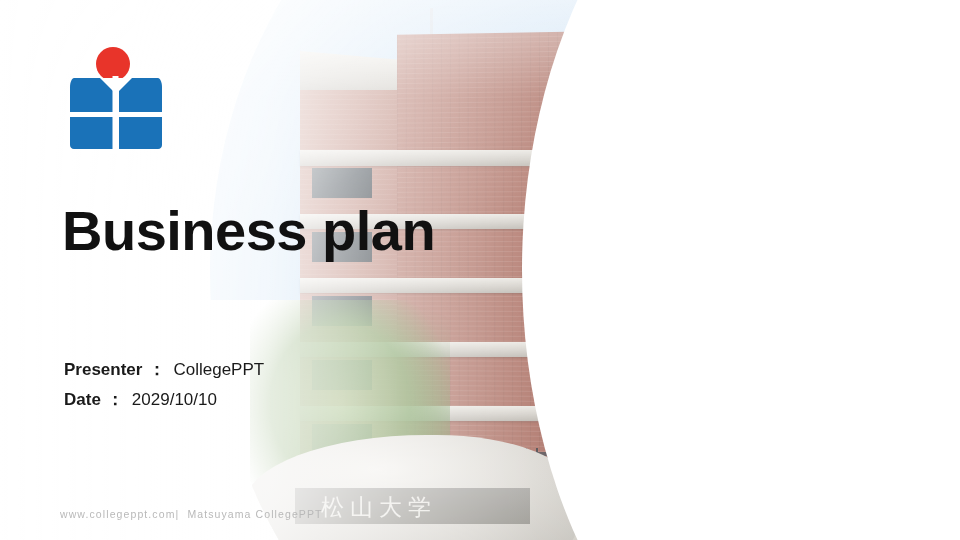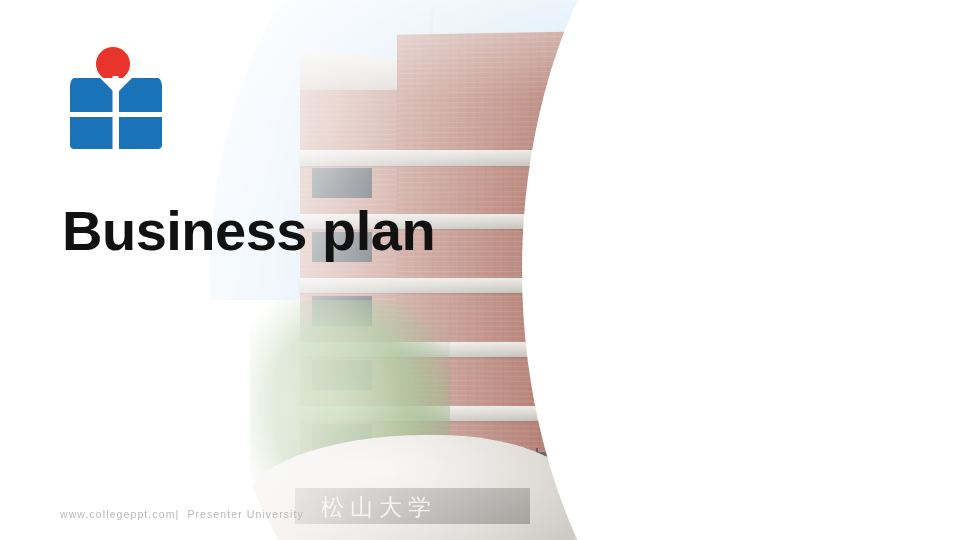--- a/index.html
+++ b/index.html
@@ -411,20 +411,28 @@
         <path d="M88 34 h-33 c-4 0 -6 3 -6 7 v64 h39 c2.5 0 4 -2 4 -4 v-58 c0 -5 -2 -9 -4 -9 z" fill="#1a72b8" transform="translate(0,-2)"></path>
         <rect x="0" y="66" width="92" height="5" fill="#ffffff"></rect>
         <rect x="42.5" y="30" width="6" height="78" fill="#ffffff"></rect>
         <path d="M30 32 L46 48 L62 32 Z" fill="#ffffff"></path>
       </svg>
     </div>
 
     <div class="title">Business plan</div>
 
 
+    <div class="meta">
+      <span class="meta-row">
+        <span class="meta-label">Presenter</span><span class="meta-colon">：</span><span class="meta-value">CollegePPT</span>
+      </span>
+      <span class="meta-row">
+        <span class="meta-label">Date</span><span class="meta-colon">：</span><span class="meta-value">2029/10/10</span>
+      </span>
+    </div>
 
     <div class="footer">
-      <span>www.collegeppt.com</span><span class="footer-sep">|</span> <span>Presenter University</span>
+      <span>www.collegeppt.com</span><span class="footer-sep">|</span> <span>Matsuyama CollegePPT</span>
     </div>
 
   </div>
 
 </div>
 
 </body></html>

